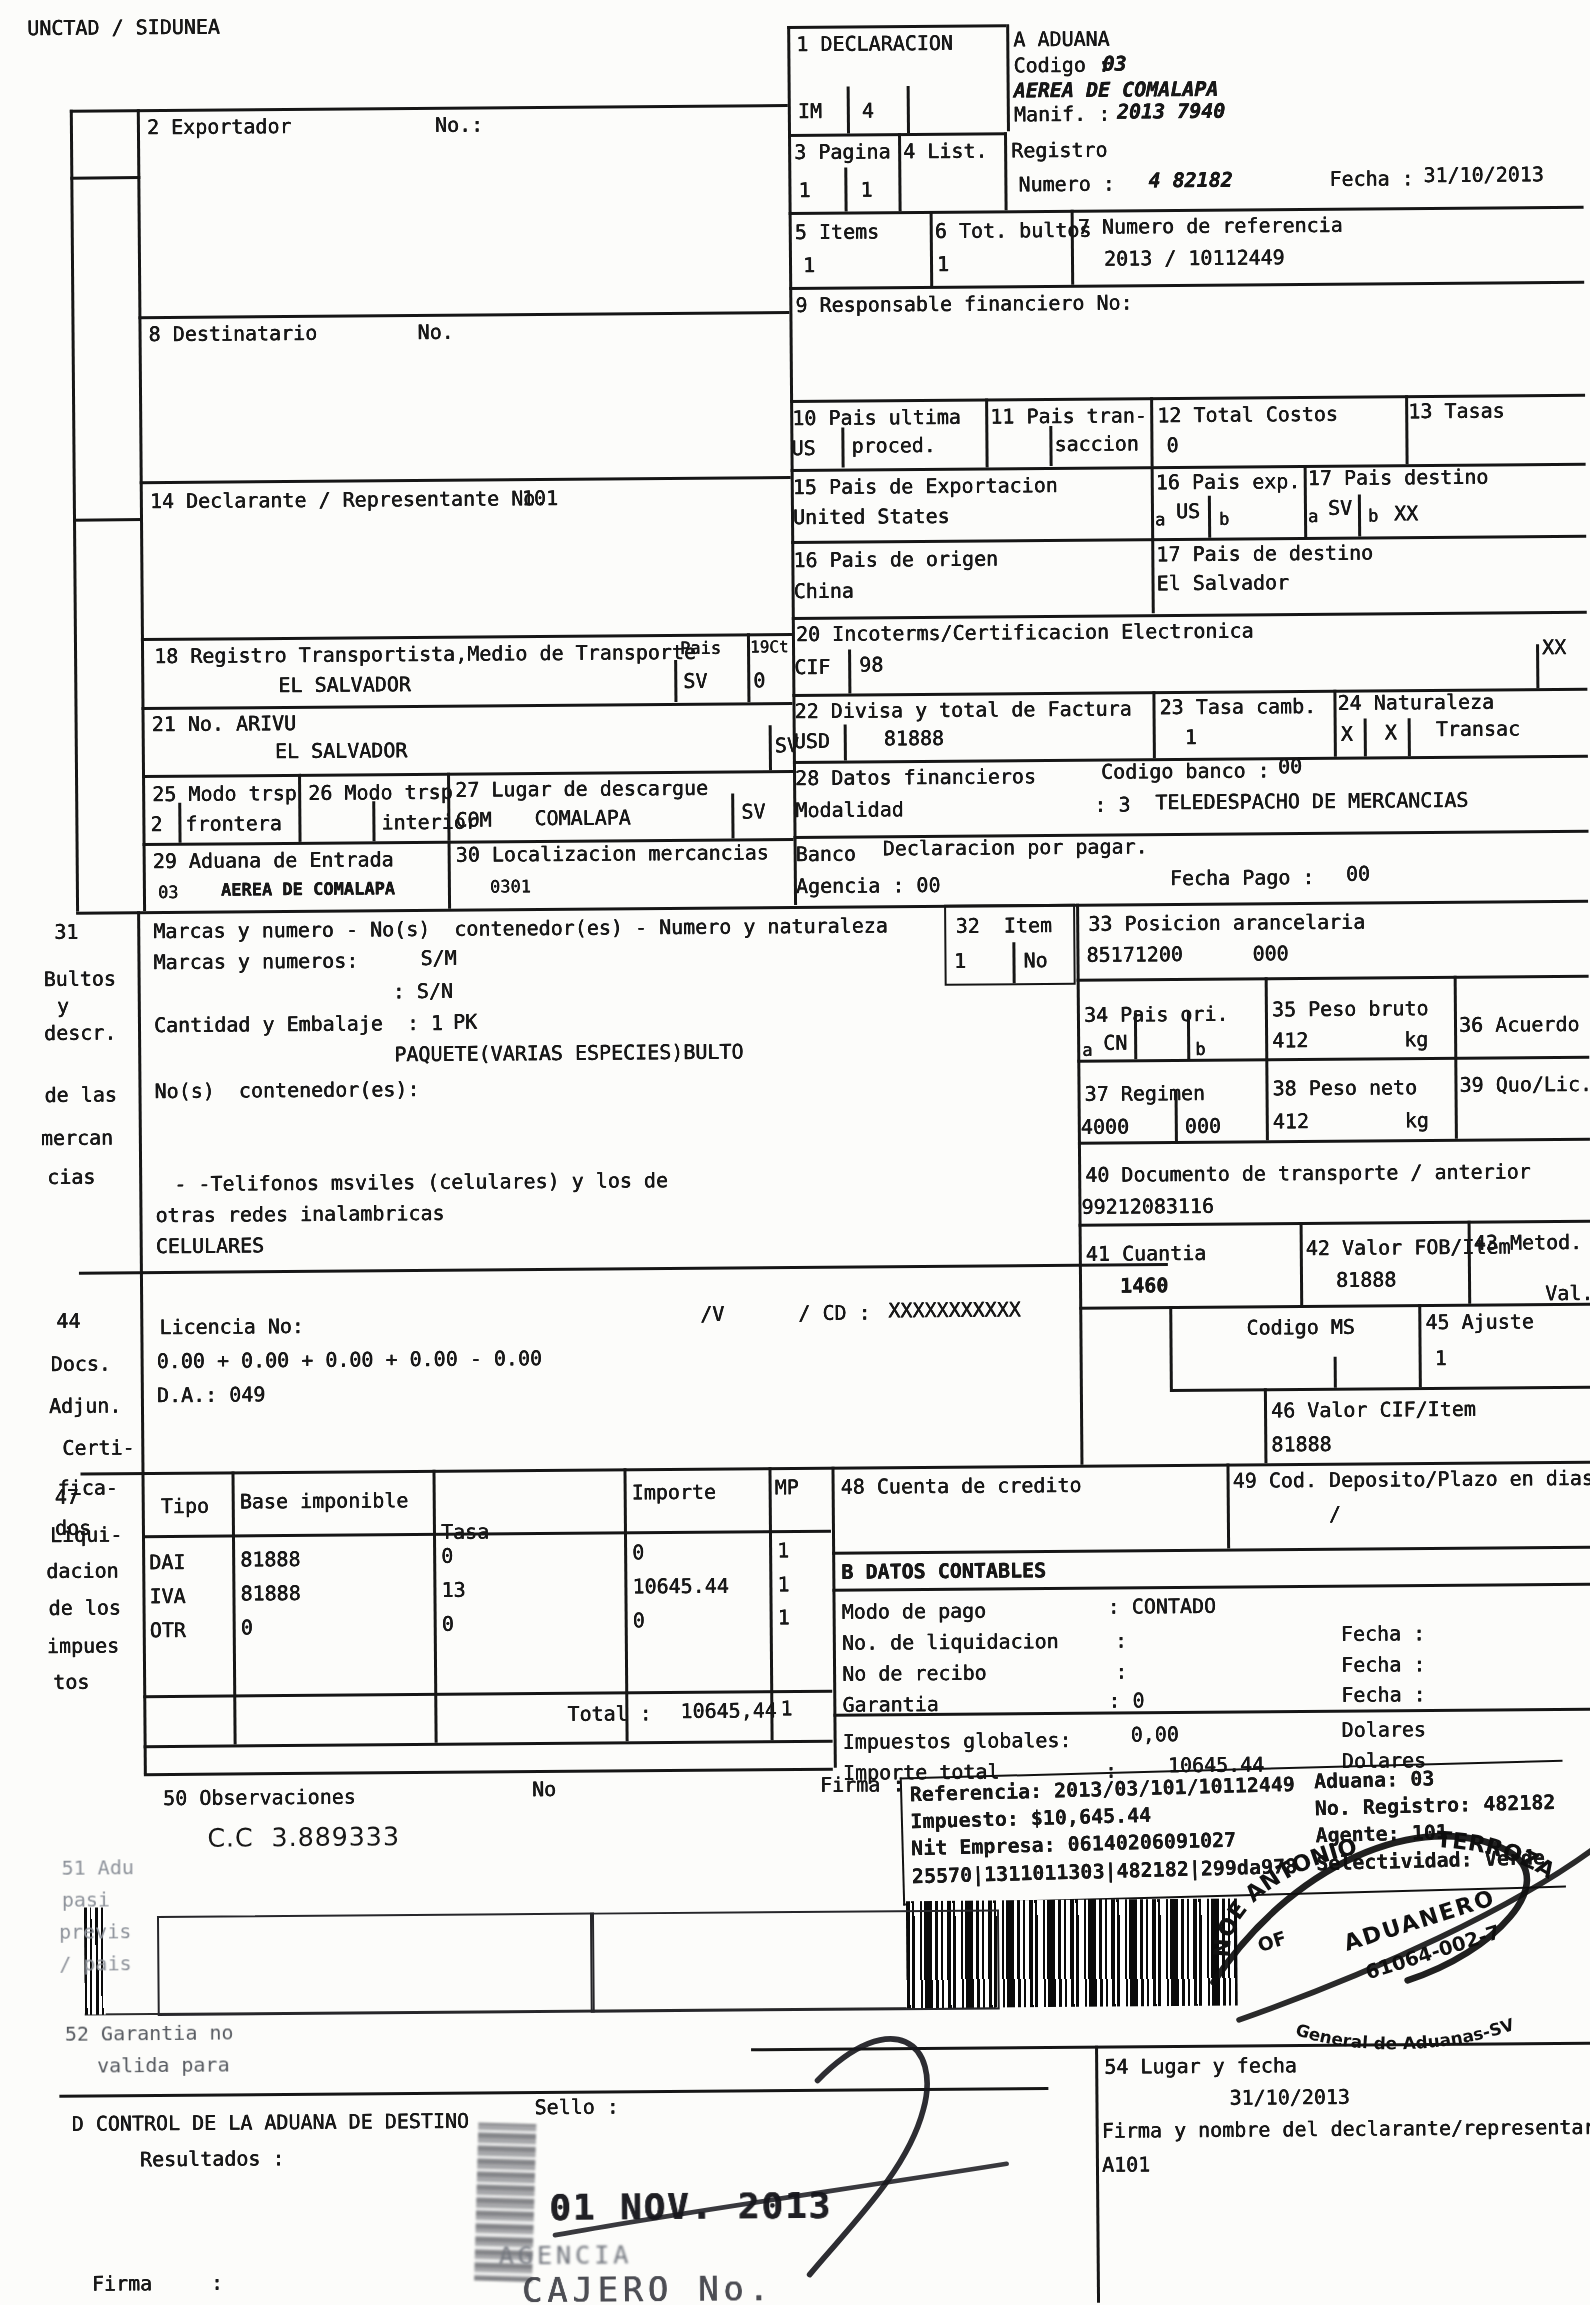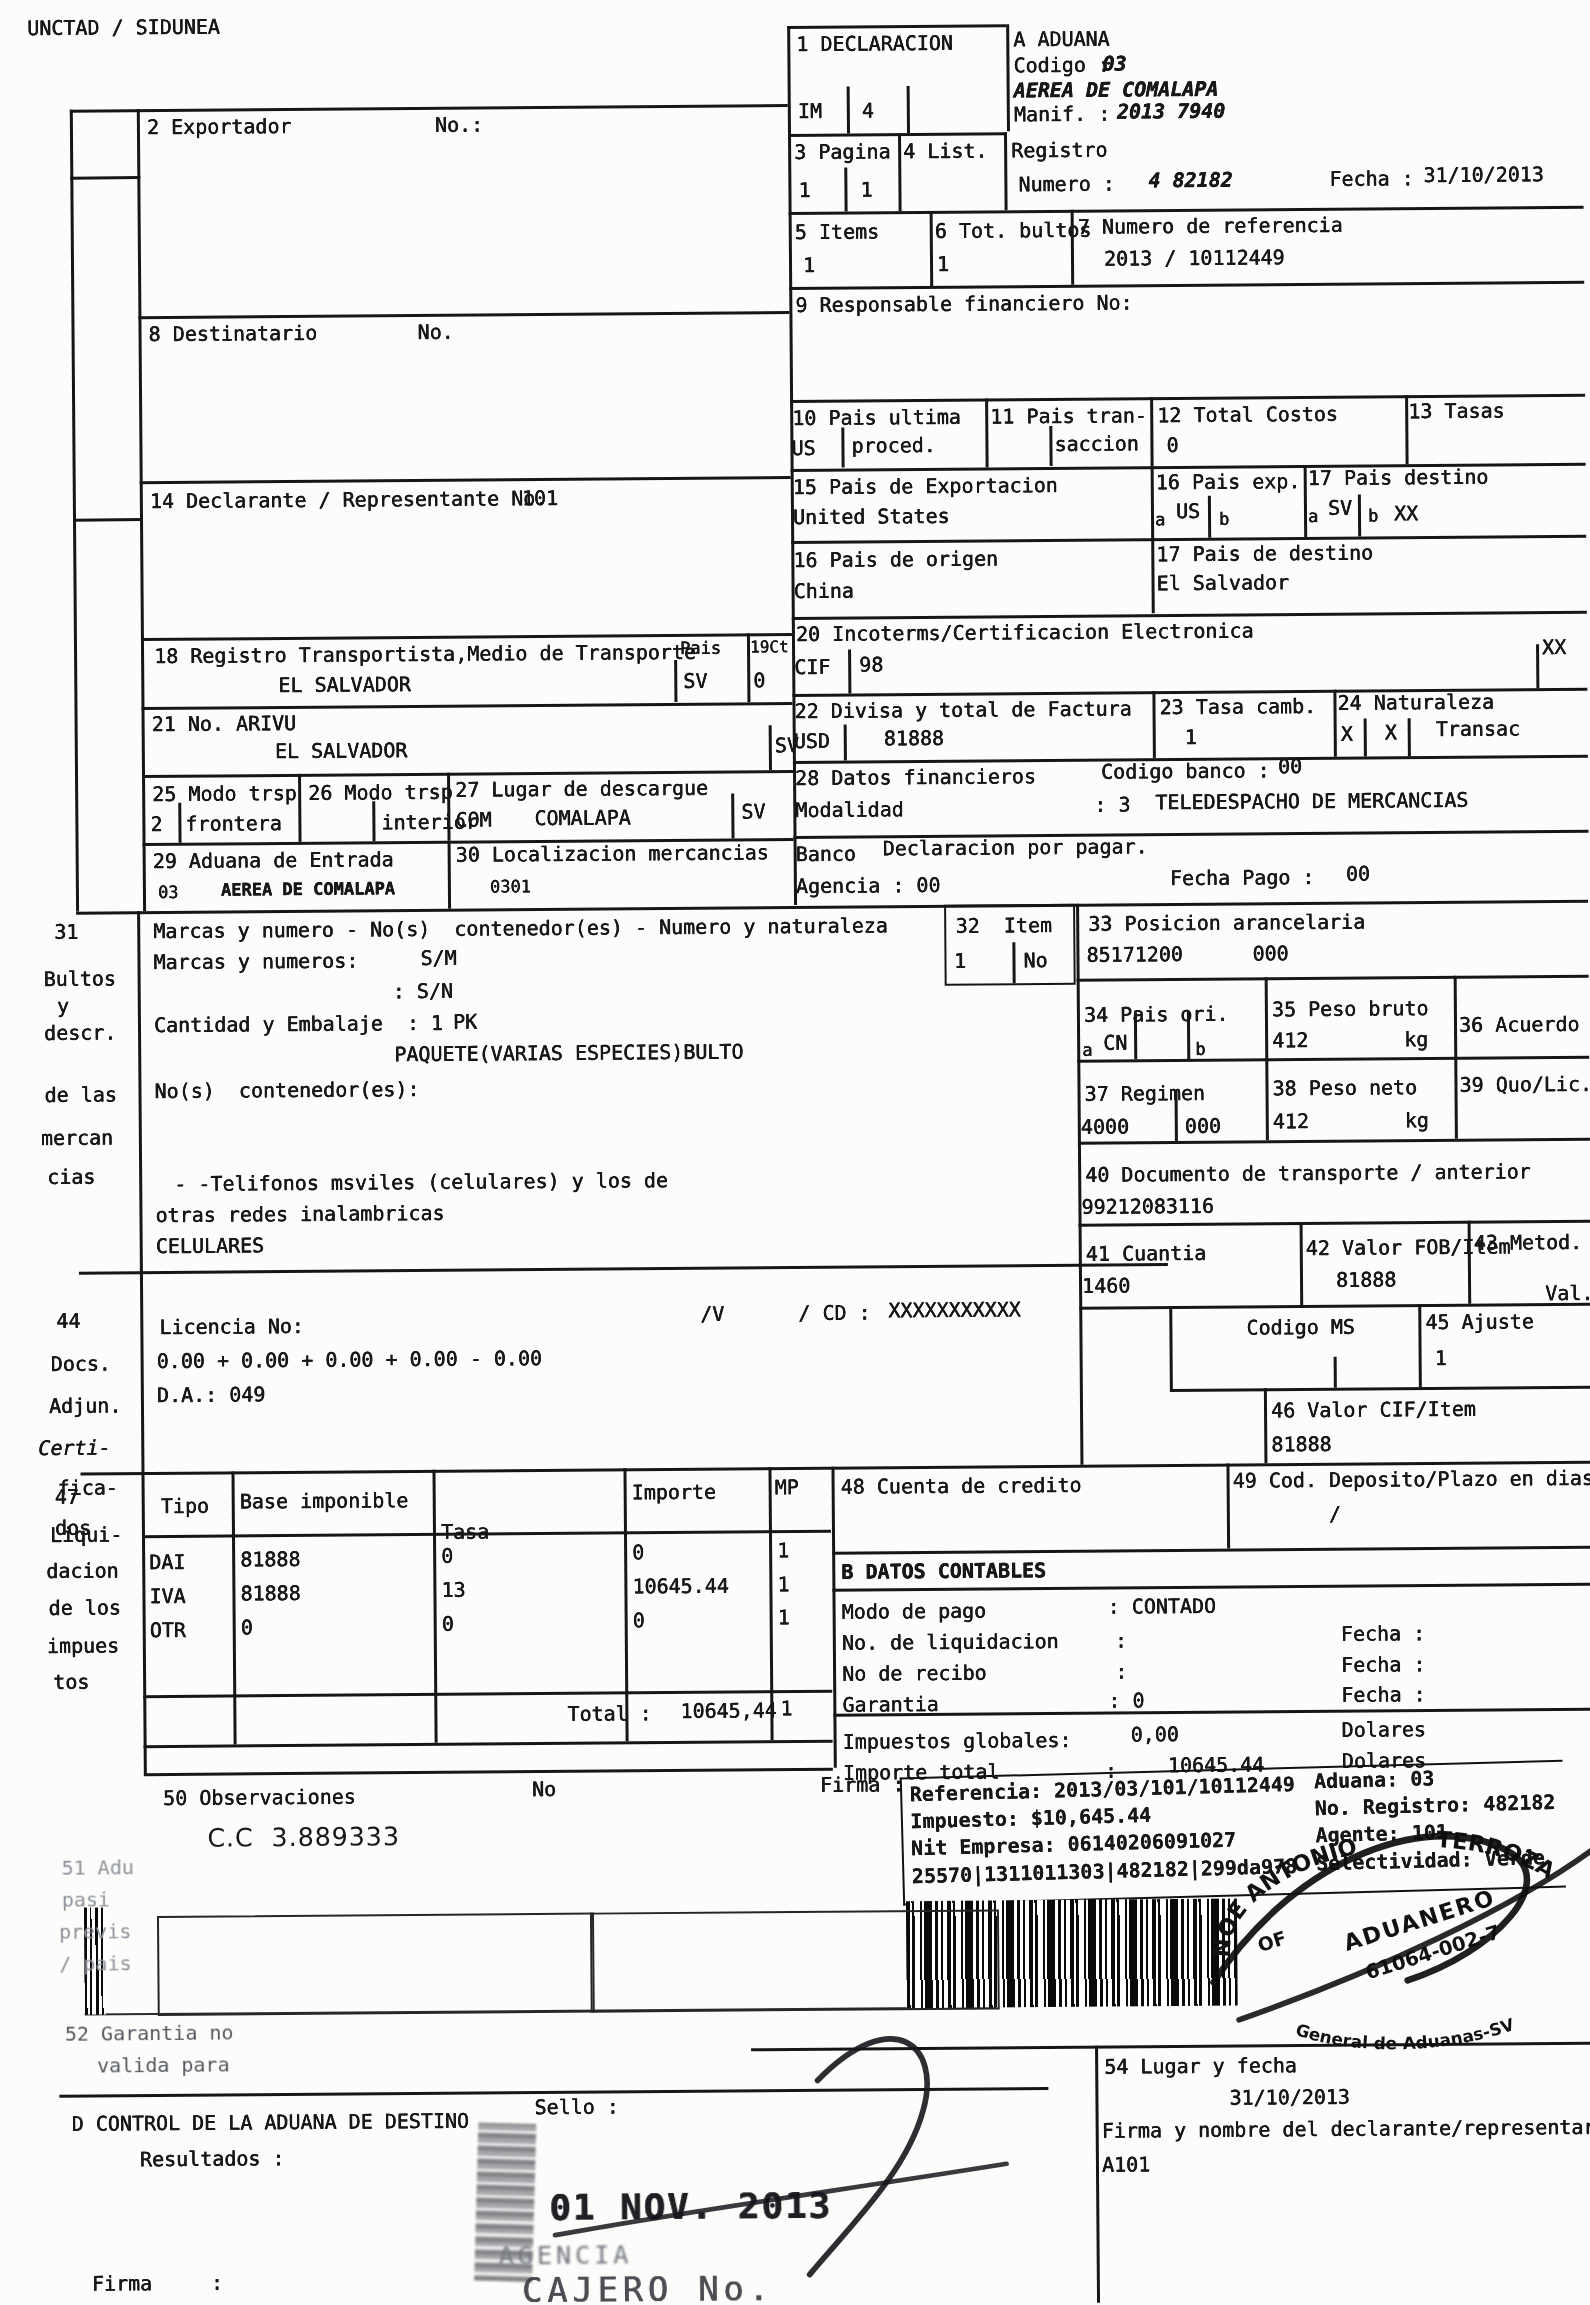--- a/index.html
+++ b/index.html
@@ -289,35 +289,35 @@
   <div class="t" style="left:1085px;top:1085px;">37 Regimen</div>
   <div class="t" style="left:1081px;top:1118px;">4000</div>
   <div class="t" style="left:1185px;top:1118px;">000</div>
   <div class="t" style="left:1273px;top:1081px;">38 Peso neto</div>
   <div class="t" style="left:1273px;top:1114px;">412</div>
   <div class="t" style="left:1405px;top:1114px;">kg</div>
   <div class="t" style="left:1460px;top:1079px;">39 Quo/Lic.</div>
   <div class="t" style="left:1085px;top:1166px;">40 Documento de transporte / anterior</div>
   <div class="t" style="left:1081px;top:1198px;">99212083116</div>
   <div class="t" style="left:1085px;top:1245px;">41 Cuantia</div>
-  <div class="t" style="left:1081px;top:1277px;">1460</div>
+  <div class="t" style="left:1119px;top:1277px;font-weight:bold;">1460</div>
   <div class="t" style="left:1305px;top:1241px;">42 Valor FOB/Item</div>
   <div class="t" style="left:1335px;top:1273px;">81888</div>
   <div class="t" style="left:1473px;top:1237px;">43 Metod.</div>
   <div class="t" style="left:1544px;top:1288px;">Val.</div>
   <div class="t" style="left:1245px;top:1320px;">Codigo MS</div>
   <div class="t" style="left:1424px;top:1316px;">45 Ajuste</div>
   <div class="t" style="left:1433px;top:1352px;">1</div>
   <div class="t" style="left:1269px;top:1403px;">46 Valor CIF/Item</div>
   <div class="t" style="left:1269px;top:1437px;">81888</div>
 
   <div class="t" style="left:55px;top:1304px;">44</div>
   <div class="t" style="left:49px;top:1347px;">Docs.</div>
   <div class="t" style="left:47px;top:1389px;">Adjun.</div>
-  <div class="t" style="left:36px;top:1431px;font-style:italic;">Certi-</div>
+  <div class="t" style="left:60px;top:1431px;">Certi-</div>
   <div class="t" style="left:55px;top:1471px;">fica-</div>
   <div class="t" style="left:52px;top:1511px;">dos</div>
   <div class="t" style="left:158px;top:1311px;">Licencia No:</div>
   <div class="t" style="left:699px;top:1302px;">/V</div>
   <div class="t" style="left:797px;top:1302px;">/ CD :</div>
   <div class="t" style="left:887px;top:1300px;">XXXXXXXXXXX</div>
   <div class="t" style="left:155px;top:1345px;">0.00 + 0.00 + 0.00 + 0.00 - 0.00</div>
   <div class="t" style="left:155px;top:1379px;">D.A.: 049</div>
 
   <div class="t" style="left:52px;top:1480px;">47</div>

